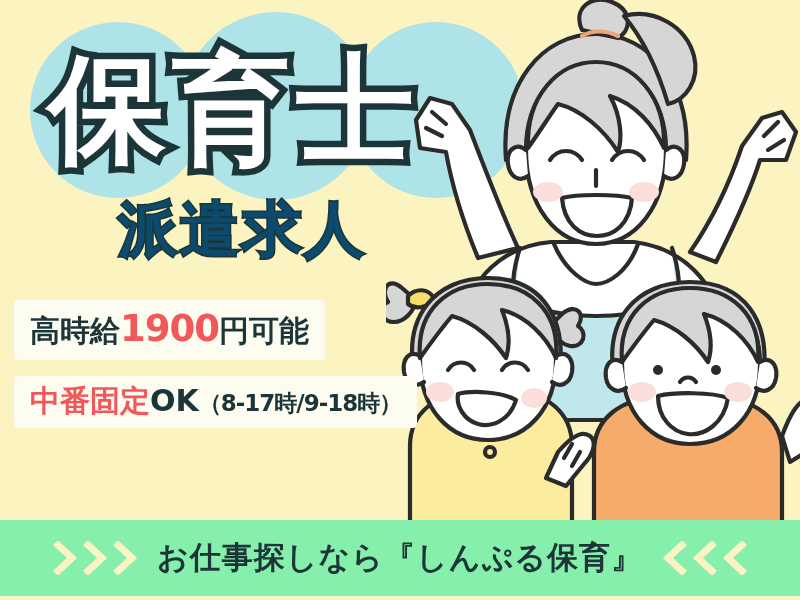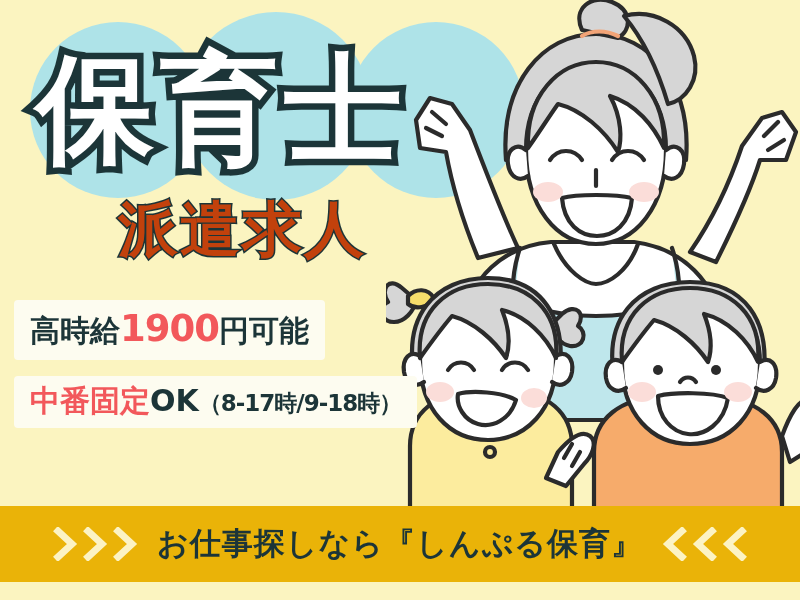--- a/index.html
+++ b/index.html
@@ -24,40 +24,40 @@
     background:#AEE3E8;
     border-radius:50%;
   }
   .circle.c1 { left: 30px; top: 22px; width:176px; height:176px; }
   .circle.c2 { left:182px; top: 12px; width:188px; height:188px; }
   .circle.c3 { left:348px; top: 22px; width:176px; height:176px; }
 
   
   #main-title {
     position:absolute;
-    left:36px; top:34px;
+    left:48px; top:34px;
     width:500px; height:150px;
     display:flex; align-items:center;
     letter-spacing:6px;
     font-size:118px; line-height:1;
     font-weight:bold;
     color:#FFFFFF;
     -webkit-text-stroke:13px #1C3538;
     paint-order:stroke fill;
     white-space:nowrap;
   }
 
   
   #subtitle {
     position:absolute;
     left:118px; top:196px;
     font-size:60px; line-height:1.1;
     font-weight:bold;
     letter-spacing:2px;
-    color:#c2410c;
+    color:#0c4a6e;
     -webkit-text-stroke:3px #1C3538;
     paint-order:stroke fill;
     white-space:nowrap;
   }
 
   
   #badges {
     position:absolute;
     left:14px; top:300px;
     display:flex; flex-direction:column;
@@ -76,23 +76,23 @@
     letter-spacing:0px;
   }
   .badge .accent { color:#F2585B; }
   .badge .big    { font-size:37px; letter-spacing:-1px; }
   .badge .small  { font-size:23px; letter-spacing:-1px; }
   .badge.b3 { font-size:29px; }
 
   
   #ribbon {
     position:absolute;
-    left:0; bottom:18px;
+    left:0; bottom:4px;
     width:800px; height:76px;
-    background:#eab308;
+    background:#86efac;
     display:flex; align-items:center; justify-content:center;
     gap:18px;
     z-index:8;
   }
   #ribbon .chev-group { display:flex; gap:4px; }
   #ribbon .chev { display:block; }
   #ribbon-text {
     font-size:31px;
     font-weight:bold;
     color:#1C3538;

